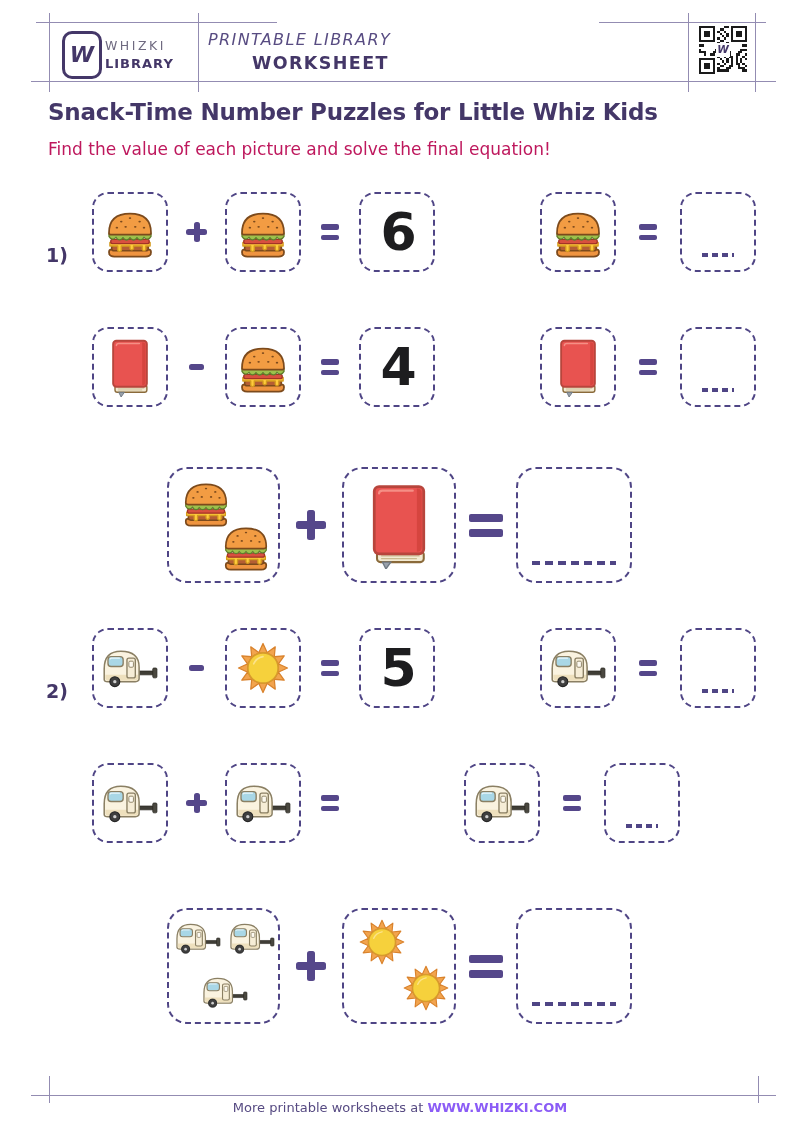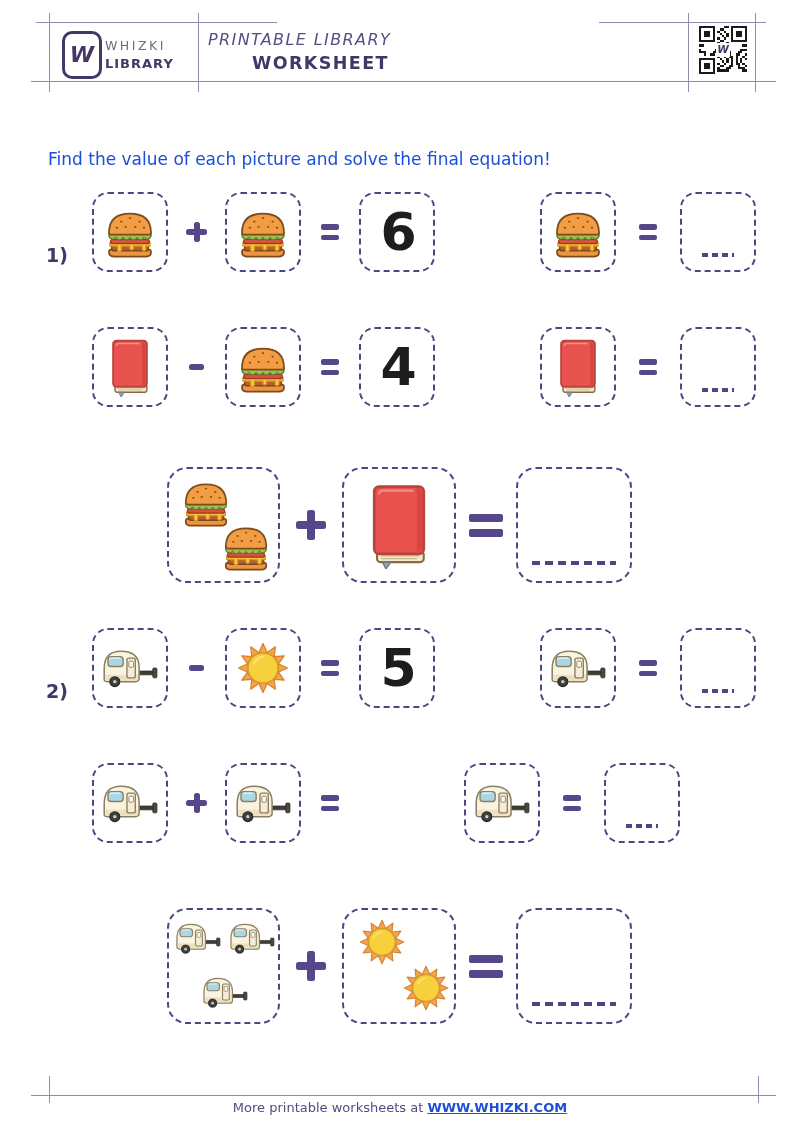--- a/index.html
+++ b/index.html
@@ -17,21 +17,21 @@
   .brand{position:absolute;left:105px;top:38px;display:flex;flex-direction:column;gap:3px;}
   .brand-top{font-size:12.5px;letter-spacing:2.5px;color:#6f6a80;}
   .brand-bottom{font-size:13px;font-weight:bold;letter-spacing:1px;color:#443768;}
   .kicker-wrap{position:absolute;left:208px;top:30px;display:flex;flex-direction:column;gap:4px;}
   .kicker{font-size:16px;letter-spacing:1.4px;color:#584c82;font-style:italic;}
   .doctype{font-size:17.5px;font-weight:bold;letter-spacing:1.4px;color:#443768;margin-left:44px;}
   .qr{position:absolute;left:699px;top:26px;width:48px;height:48px;}
 
   
   .title{position:absolute;left:48px;top:99px;font-size:23px;font-weight:bold;color:#443768;letter-spacing:-0.2px;}
-  .subtitle{position:absolute;left:48px;top:149px;font-size:17px;color:#1d4ed8;}
+  .subtitle{position:absolute;left:48px;top:139px;font-size:17px;color:#be185d;}
 
   
   .row{position:absolute;left:46px;width:712px;height:80px;display:flex;align-items:center;}
   .rowlg{position:absolute;left:167px;height:116px;display:flex;align-items:center;}
   .plabel{width:46px;height:100%;display:flex;align-items:flex-end;padding-bottom:6px;box-sizing:border-box;font-weight:bold;font-size:19px;color:#443768;}
   .cell{width:76px;height:80px;border:2.5px dashed #4f4585;border-radius:16px;box-sizing:border-box;display:flex;align-items:center;justify-content:center;flex:none;position:relative;background:#fff;}
   .cell-lg{width:113px;height:116px;border:2.5px dashed #4f4585;border-radius:20px;box-sizing:border-box;flex:none;position:relative;background:#fff;display:flex;align-items:center;justify-content:center;}
   .cell-lg.w114{width:114px;} .cell-lg.w116{width:116px;}
   .opslot{display:flex;align-items:center;justify-content:center;flex:none;}
   .w57{width:57px;} .w58{width:58px;} .w64{width:64px;} .w105{width:105px;}
@@ -68,21 +68,21 @@
   .spot .icn-burger{width:54px;height:54px;}
   .spot .icn-camper{width:52px;height:36px;}
   .spot .icn-sun{width:48px;height:48px;}
   .cell-lg .ic-center .icn-book{width:66px;height:88px;}
   .p1f-l1{left:10px;top:6px;} .p1f-l2{left:50px;top:50px;}
   .p2f-l1{left:3px;top:10px;} .p2f-l2{left:57px;top:10px;} .p2f-l3{left:30px;top:64px;}
   .p2f-r1{left:14px;top:8px;} .p2f-r2{left:58px;top:54px;}
 
   
   .footer-text{position:absolute;top:1100px;left:0;width:100%;text-align:center;font-size:13px;color:#564a82;}
-  .footer-link{font-weight:bold;color:#1d4ed8;text-decoration:underline;cursor:pointer;text-align:center;}
+  .footer-link{font-weight:bold;color:#8b5cf6;cursor:pointer;text-align:center;}
   .hidden-defs{position:absolute;width:0;height:0;overflow:hidden;}
 </style>
 </head>
 <body>
 
 <svg class="hidden-defs" aria-hidden="true">
   <defs>
     <symbol id="sym-burger" viewBox="0 0 64 64">
       <path d="M10 52 H54 Q56 52 56 55 Q56 60 50 60 L14 60 Q8 60 8 55 Q8 52 10 52 Z" fill="#ef9440" stroke="#7c4a1c" stroke-width="2"></path>
       <rect x="11" y="47" width="42" height="6.5" rx="3" fill="#b55e33" stroke="#7c4a1c" stroke-width="1.8"></rect>
@@ -272,20 +272,21 @@
           <rect x="11" y="19" width="1" height="1"></rect>
           <rect x="12" y="19" width="1" height="1"></rect>
           <rect x="19" y="19" width="1" height="1"></rect>
           <rect x="20" y="19" width="1" height="1"></rect>
         </g>
     </g>
     <rect x="7.6" y="7.6" width="5.8" height="5.8" fill="#ffffff"></rect>
     <text x="10.5" y="12" text-anchor="middle" font-size="4.6" font-weight="bold" font-style="italic" fill="#443768">W</text>
   </svg>
 
+  <div class="title">Snack-Time Number Puzzles for Little Whiz Kids</div>
   <div class="subtitle">Find the value of each picture and solve the final equation!</div>
 
   <div class="row" style="top:192px;">
     <div class="plabel">1)</div>
     <div class="cell">
         <div class="ic">
           <svg class="icn icn-burger" viewBox="0 0 64 64">
             <use href="#sym-burger"></use>
           </svg>
         </div>

